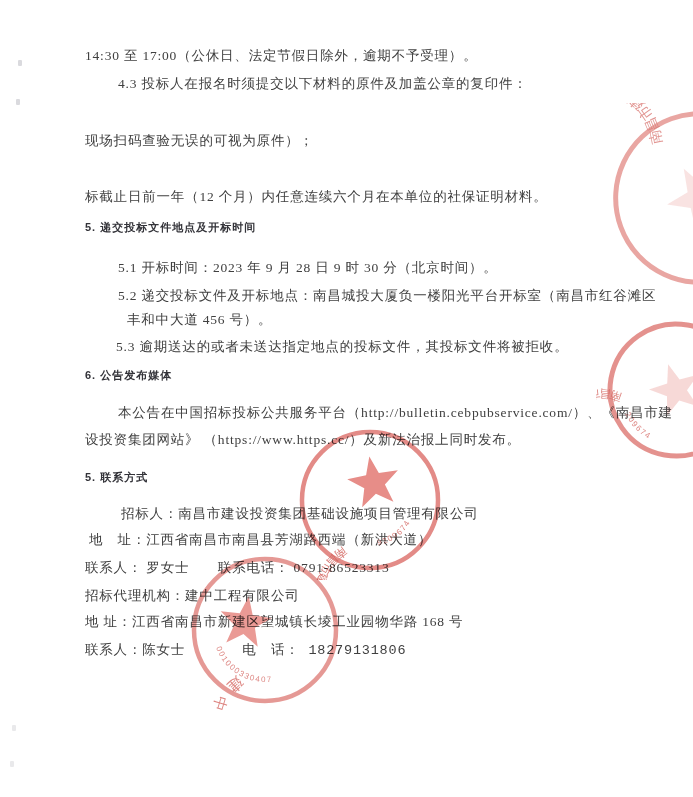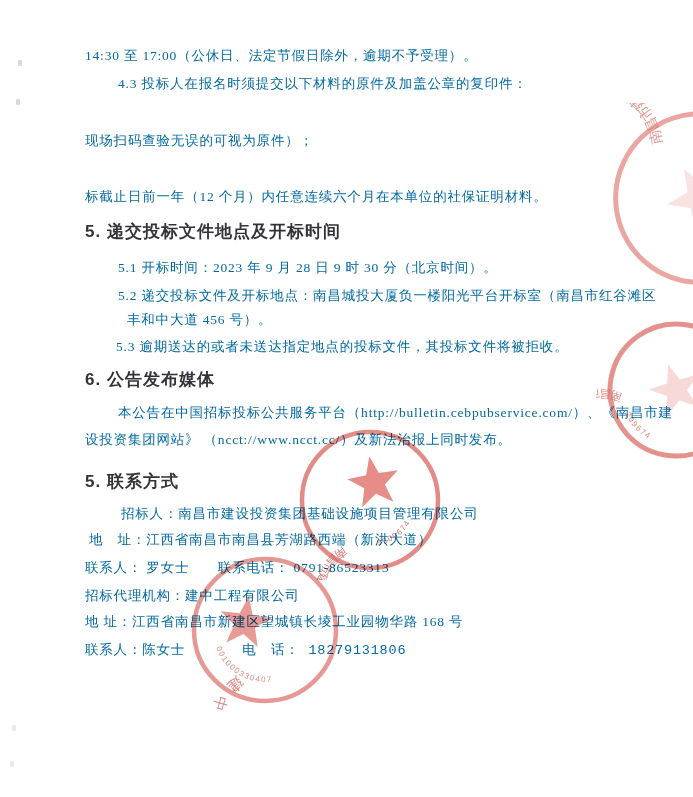--- a/index.html
+++ b/index.html
@@ -7,27 +7,27 @@
     position:relative;
     width:693px;height:797px;
     background:#ffffff;
     overflow:hidden;
     font-family:"Liberation Serif","DejaVu Serif",serif;
   }
   .ln{
     position:absolute;
     font-size:13.5px;
     letter-spacing:0.8px;
-    color:#0369a1;
+    color:#404040;
     white-space:nowrap;
   }
   .heading{
     font-family:"Liberation Sans","DejaVu Sans",sans-serif;
     font-weight:bold;
-    font-size:17px;
+    font-size:11px;
     color:#333339;
     letter-spacing:1px;
   }
   .seal{
     position:absolute;
     mix-blend-mode:multiply;
     pointer-events:none;
   }
   .seal text{
     font-family:"Liberation Sans","DejaVu Sans",sans-serif;
@@ -52,21 +52,21 @@
   <div class="ln" style="left:118px;top:75px;">4.3 投标人在报名时须提交以下材料的原件及加盖公章的复印件：</div>
   <div class="ln" style="left:85px;top:132px;">现场扫码查验无误的可视为原件）；</div>
   <div class="ln" style="left:85px;top:188px;">标截止日前一年（12 个月）内任意连续六个月在本单位的社保证明材料。</div>
   <div class="ln heading" style="left:85px;top:220px;">5. 递交投标文件地点及开标时间</div>
   <div class="ln" style="left:118px;top:259px;">5.1 开标时间：2023 年 9 月 28 日 9 时 30 分（北京时间）。</div>
   <div class="ln" style="left:118px;top:287px;">5.2 递交投标文件及开标地点：南昌城投大厦负一楼阳光平台开标室（南昌市红谷滩区</div>
   <div class="ln" style="left:85px;top:311px;margin-left:42px;">丰和中大道 456 号）。</div>
   <div class="ln" style="left:116px;top:338px;">5.3 逾期送达的或者未送达指定地点的投标文件，其投标文件将被拒收。</div>
   <div class="ln heading" style="left:85px;top:368px;">6. 公告发布媒体</div>
   <div class="ln" style="left:118px;top:404px;">本公告在中国招标投标公共服务平台（http://bulletin.cebpubservice.com/）、《南昌市建</div>
-  <div class="ln" style="left:85px;top:431px;">设投资集团网站》 （ncct://www.ncct.cc/）及新法治报上同时发布。</div>
+  <div class="ln" style="left:85px;top:431px;">设投资集团网站》 （https://www.https.cc/）及新法治报上同时发布。</div>
   <div class="ln heading" style="left:85px;top:470px;">5. 联系方式</div>
   <div class="ln" style="left:85px;top:505px;margin-left:36px;">招标人：南昌市建设投资集团基础设施项目管理有限公司</div>
   <div class="ln" style="left:89px;top:531px;">地　址：江西省南昌市南昌县芳湖路西端（新洪大道）</div>
   <div class="ln" style="left:85px;top:559px;">联系人： 罗女士　　联系电话： 0791-86523313</div>
   <div class="ln" style="left:85px;top:587px;">招标代理机构：建中工程有限公司</div>
   <div class="ln" style="left:85px;top:613px;">地 址：江西省南昌市新建区望城镇长堎工业园物华路 168 号</div>
   <div class="ln" style="left:85px;top:641px;font-family:Liberation Mono, monospace;">联系人：陈女士　　　　电　话： 18279131806</div>
 
   <svg class="seal" style="left:290px;top:420px;opacity:.85;" width="160" height="160" viewBox="-80 -80 160 160">
     <defs>

